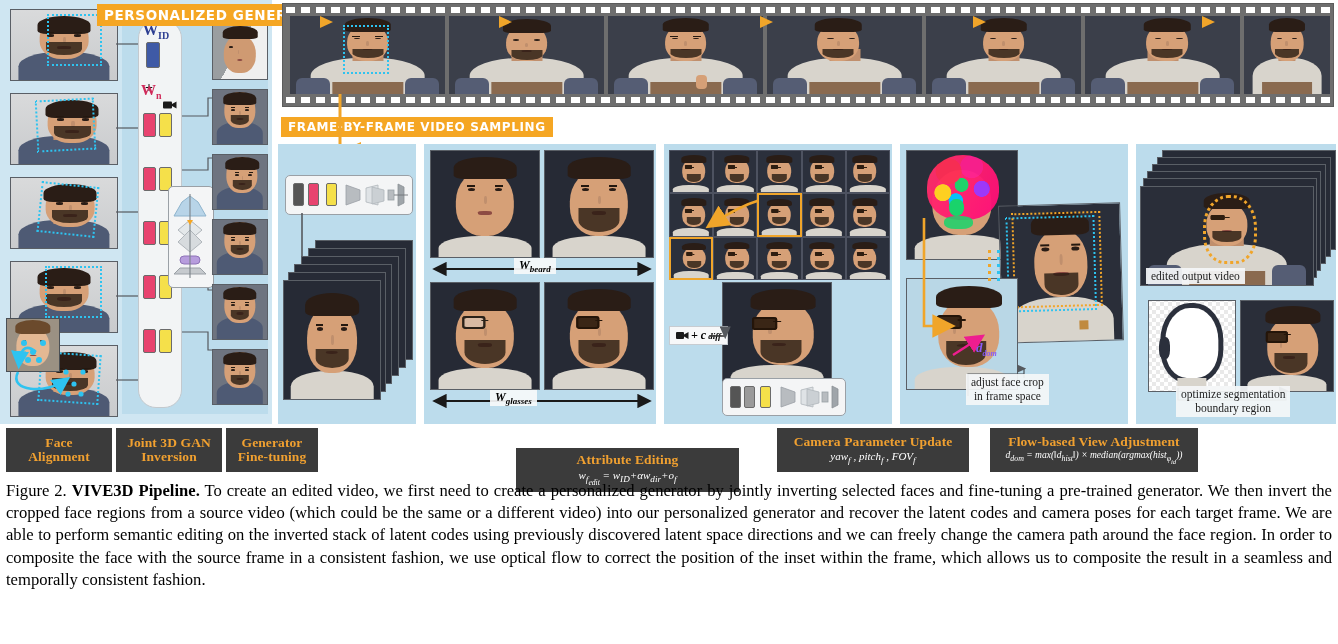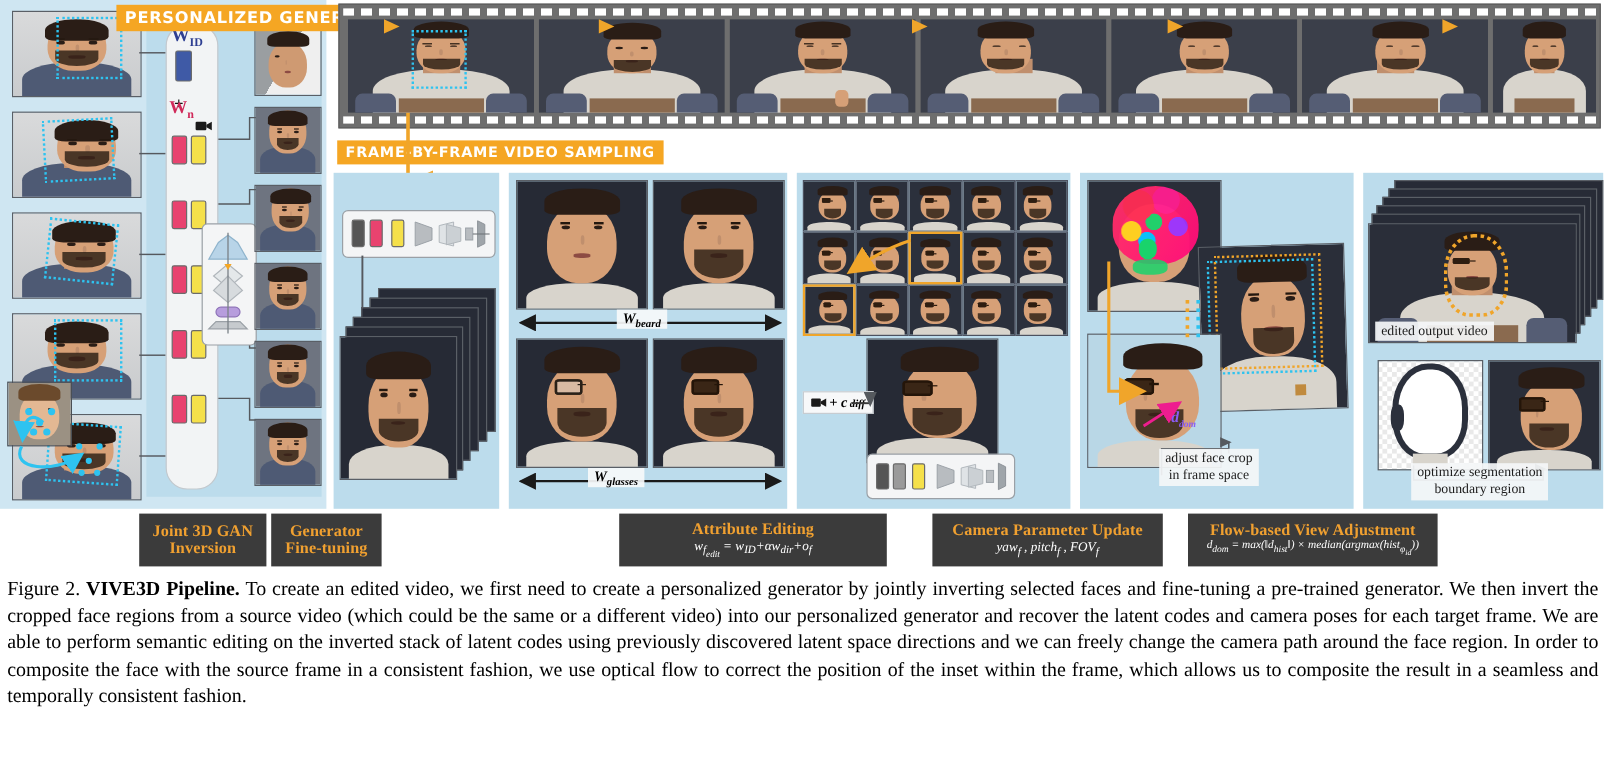--- a/index.html
+++ b/index.html
@@ -1035,35 +1035,39 @@
   </div>
 
   <svg style="position:absolute;left:1178px;top:388px;width:120px;height:30px;">
     <path d="M0,0 L0,12 L108,12 L108,2" fill="none" stroke="#4a4f55" stroke-width="1.2" marker-end="url(#gar)"></path>
   </svg>
   <div class="callout" style="left:1176px;top:386px;">
     <div>optimize segmentation</div>
     <div>boundary region</div>
   </div>
 
+  <div class="stage" style="left:6px;top:428px;width:106px;">
+    <div class="t">Face</div>
+    <div class="t">Alignment</div>
+  </div>
   <div class="stage" style="left:116px;top:428px;width:106px;">
     <div class="t">Joint 3D GAN</div>
     <div class="t">Inversion</div>
   </div>
   <div class="stage" style="left:226px;top:428px;width:92px;">
     <div class="t">Generator</div>
     <div class="t">Fine-tuning</div>
   </div>
   <svg class="arrow" style="left:320px;">
       <path d="M0,2 L13,8 L0,14 Z" fill="#f0a52a"></path>
     </svg>
   <svg class="arrow" style="left:499px;">
       <path d="M0,2 L13,8 L0,14 Z" fill="#f0a52a"></path>
     </svg>
-  <div class="stage" style="left:516px;top:428px;width:223px;">
+  <div class="stage" style="left:516px;top:448px;width:223px;">
     <div class="t">Attribute Editing</div>
     <div class="f">
       <i>w<sub>f<sub>edit</sub></sub></i> = <i>w<sub>ID</sub></i>+α<i>w<sub>dir</sub></i>+<i>o<sub>f</sub></i>
     </div>
   </div>
   <svg class="arrow" style="left:760px;">
       <path d="M0,2 L13,8 L0,14 Z" fill="#f0a52a"></path>
     </svg>
   <div class="stage" style="left:777px;top:428px;width:192px;">
     <div class="t">Camera Parameter Update</div>

